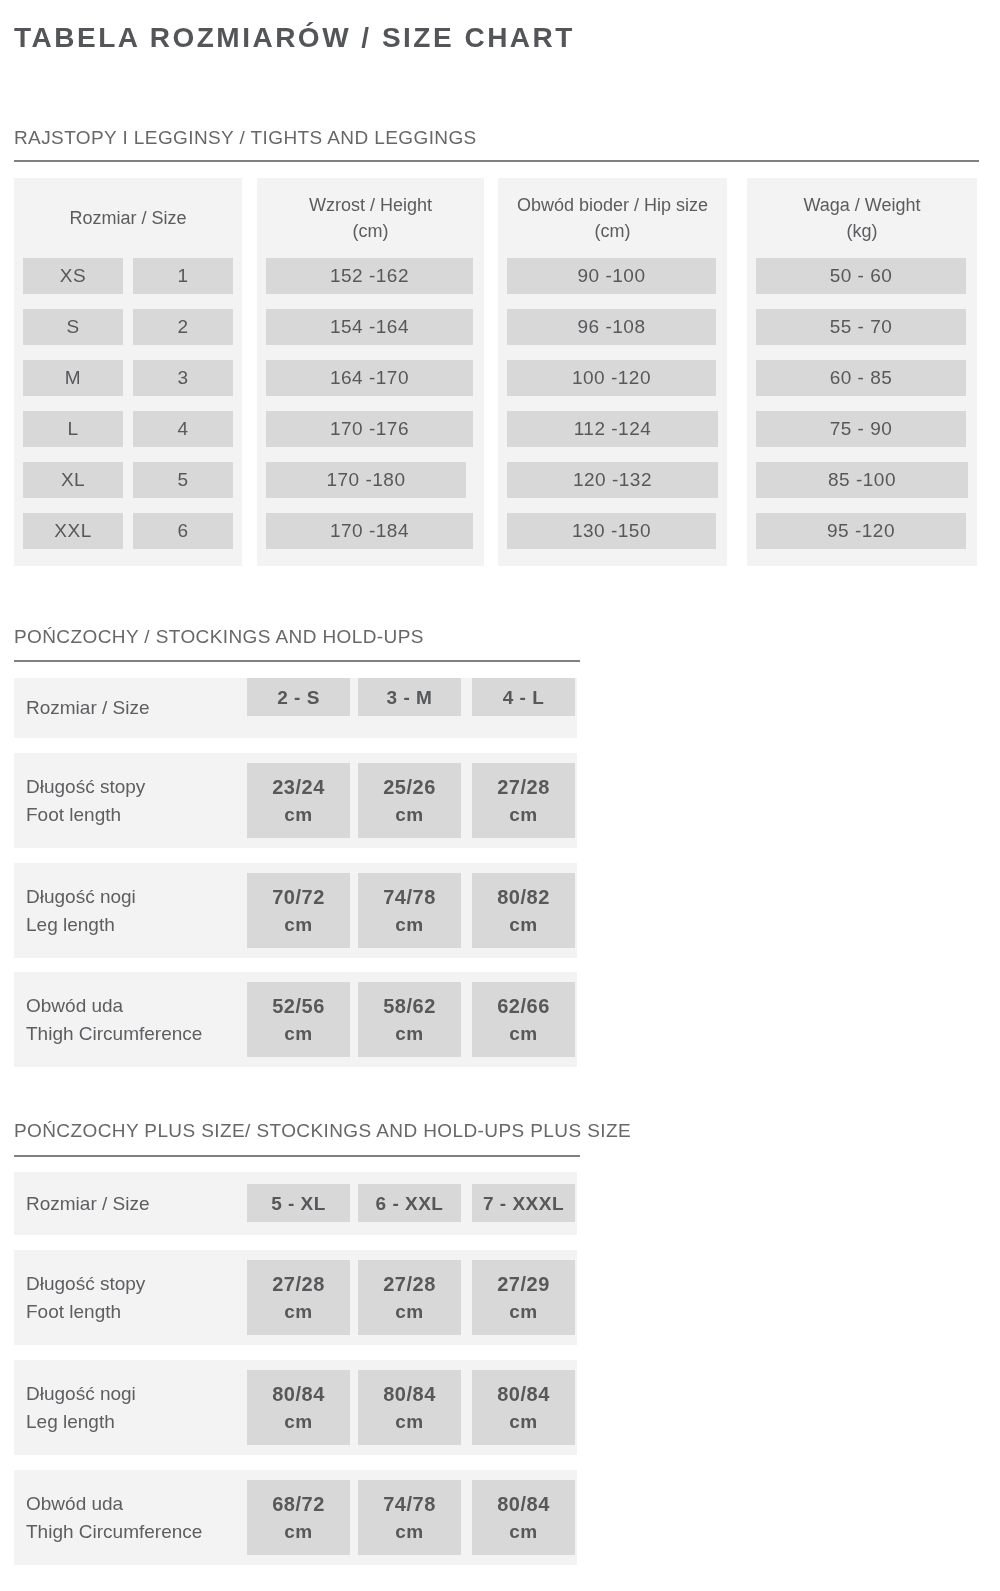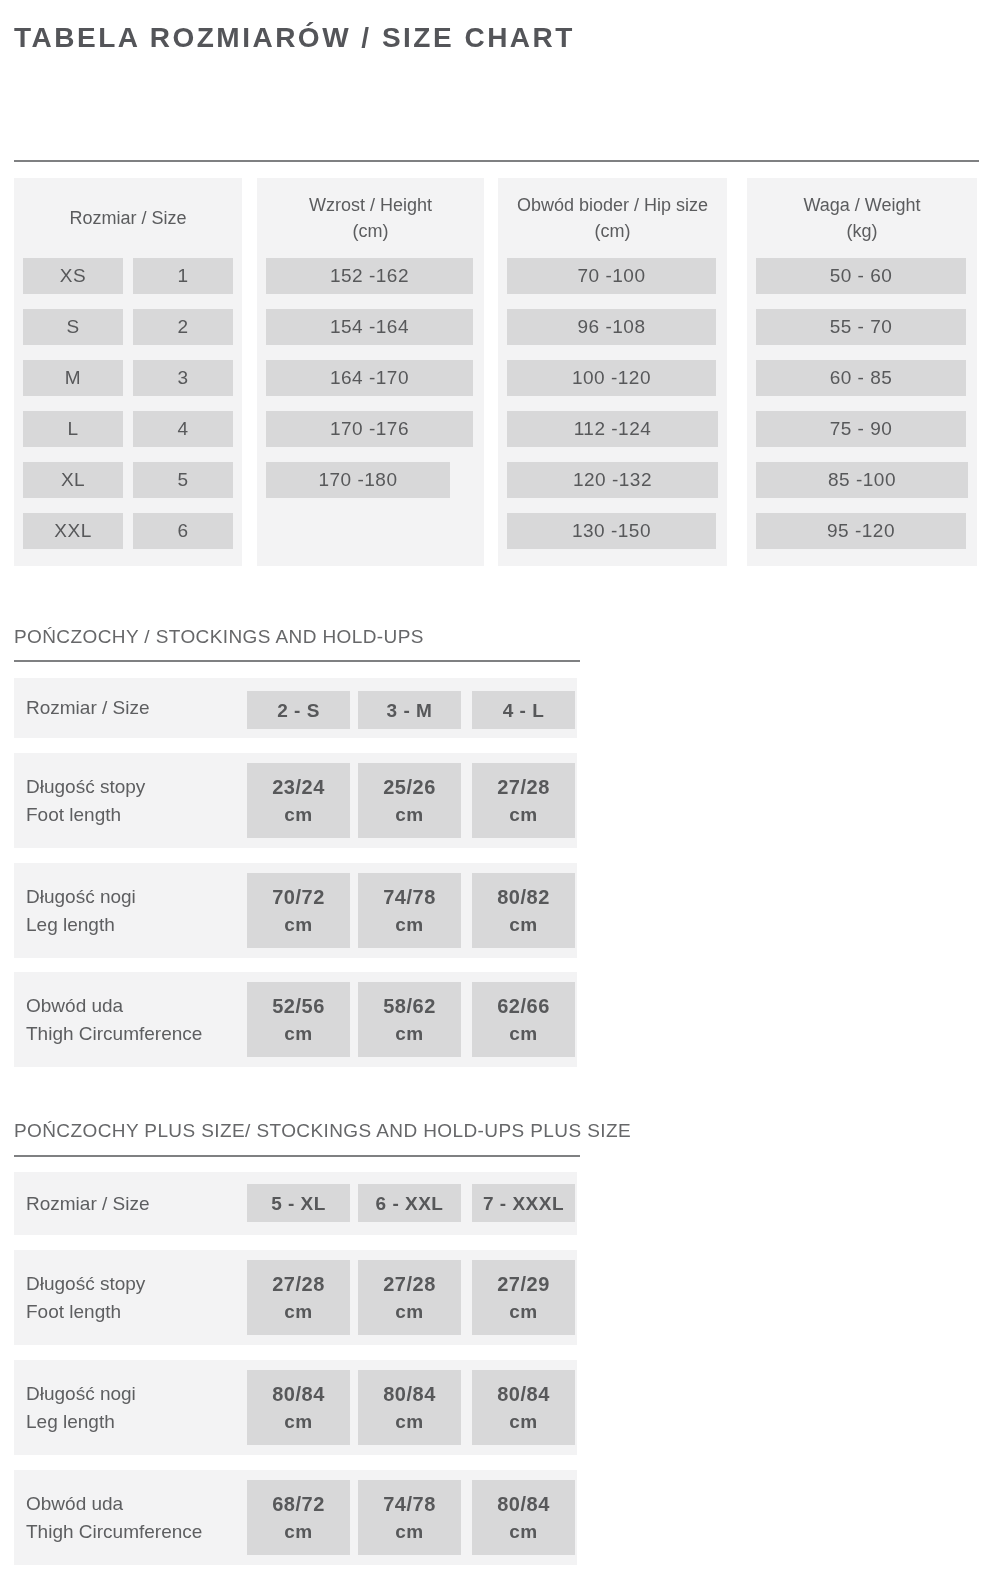--- a/index.html
+++ b/index.html
@@ -37,32 +37,33 @@
   .band{position:absolute;left:14px;width:563px;background:#f3f3f4;}
   .band-label{
     position:absolute;left:12px;top:50%;transform:translateY(-50%);
     font-size:19px;color:#5d5e60;line-height:28px;white-space:nowrap;
   }
   .vpill{
     position:absolute;background:#d8d8d9;display:flex;flex-direction:column;
     align-items:center;justify-content:center;font-weight:bold;color:#57585a;
     font-size:20px;line-height:27px;letter-spacing:0.5px;
   }
-  .vpill.size{width:103px;height:38px;top:13px;font-size:19px;}
+  .vpill.size{width:103px;height:38px;top:0;font-size:19px;}
   .vpill.meas{width:103px;height:75px;top:10px;}
   .vpill .unit{font-size:19px;}
   .p1{left:233px;} .p2{left:344px;} .p3{left:458px;}
 </style>
 </head>
 <body>
 
 <div class="page">
 
   <div class="title">TABELA ROZMIARÓW / SIZE CHART</div>
 
+  <div class="sec-heading" style="top:127px">RAJSTOPY I LEGGINSY / TIGHTS AND LEGGINGS</div>
   <div class="rule" style="top:160px;width:965px"></div>
 
   <div class="block" style="left:14px;width:228px">
     <div class="block-header">
       <span>Rozmiar / Size</span>
     </div>
     <div class="rows">
       <div class="row1">
         <div class="pill half">XS</div>
         <div class="pill half">1</div>
@@ -102,33 +103,36 @@
       <div class="row1">
           <div class="pill wide" style="width:207px">154 -164</div>
         </div>
       <div class="row1">
           <div class="pill wide" style="width:207px">164 -170</div>
         </div>
       <div class="row1">
           <div class="pill wide" style="width:207px">170 -176</div>
         </div>
       <div class="row1">
-          <div class="pill wide" style="width:184px">170 -180</div>
+          <div class="pill wide" style="width:200px">170 -180</div>
+        </div>
+      <div class="row1">
+          <div class="pill wide" style="width:207px">170 -184</div>
         </div>
     </div>
   </div>
 
   <div class="block" style="left:498px;width:229px">
     <div class="block-header">
       <span>Obwód bioder / Hip size</span>
       <span>(cm)</span>
     </div>
     <div class="rows">
       <div class="row1">
-          <div class="pill wide" style="width:209px">70 -100</div>
+          <div class="pill wide" style="width:209px">90 -100</div>
         </div>
       <div class="row1">
           <div class="pill wide" style="width:209px">96 -108</div>
         </div>
       <div class="row1">
           <div class="pill wide" style="width:209px">100 -120</div>
         </div>
       <div class="row1">
           <div class="pill wide" style="width:233px">112 -124</div>
         </div>

